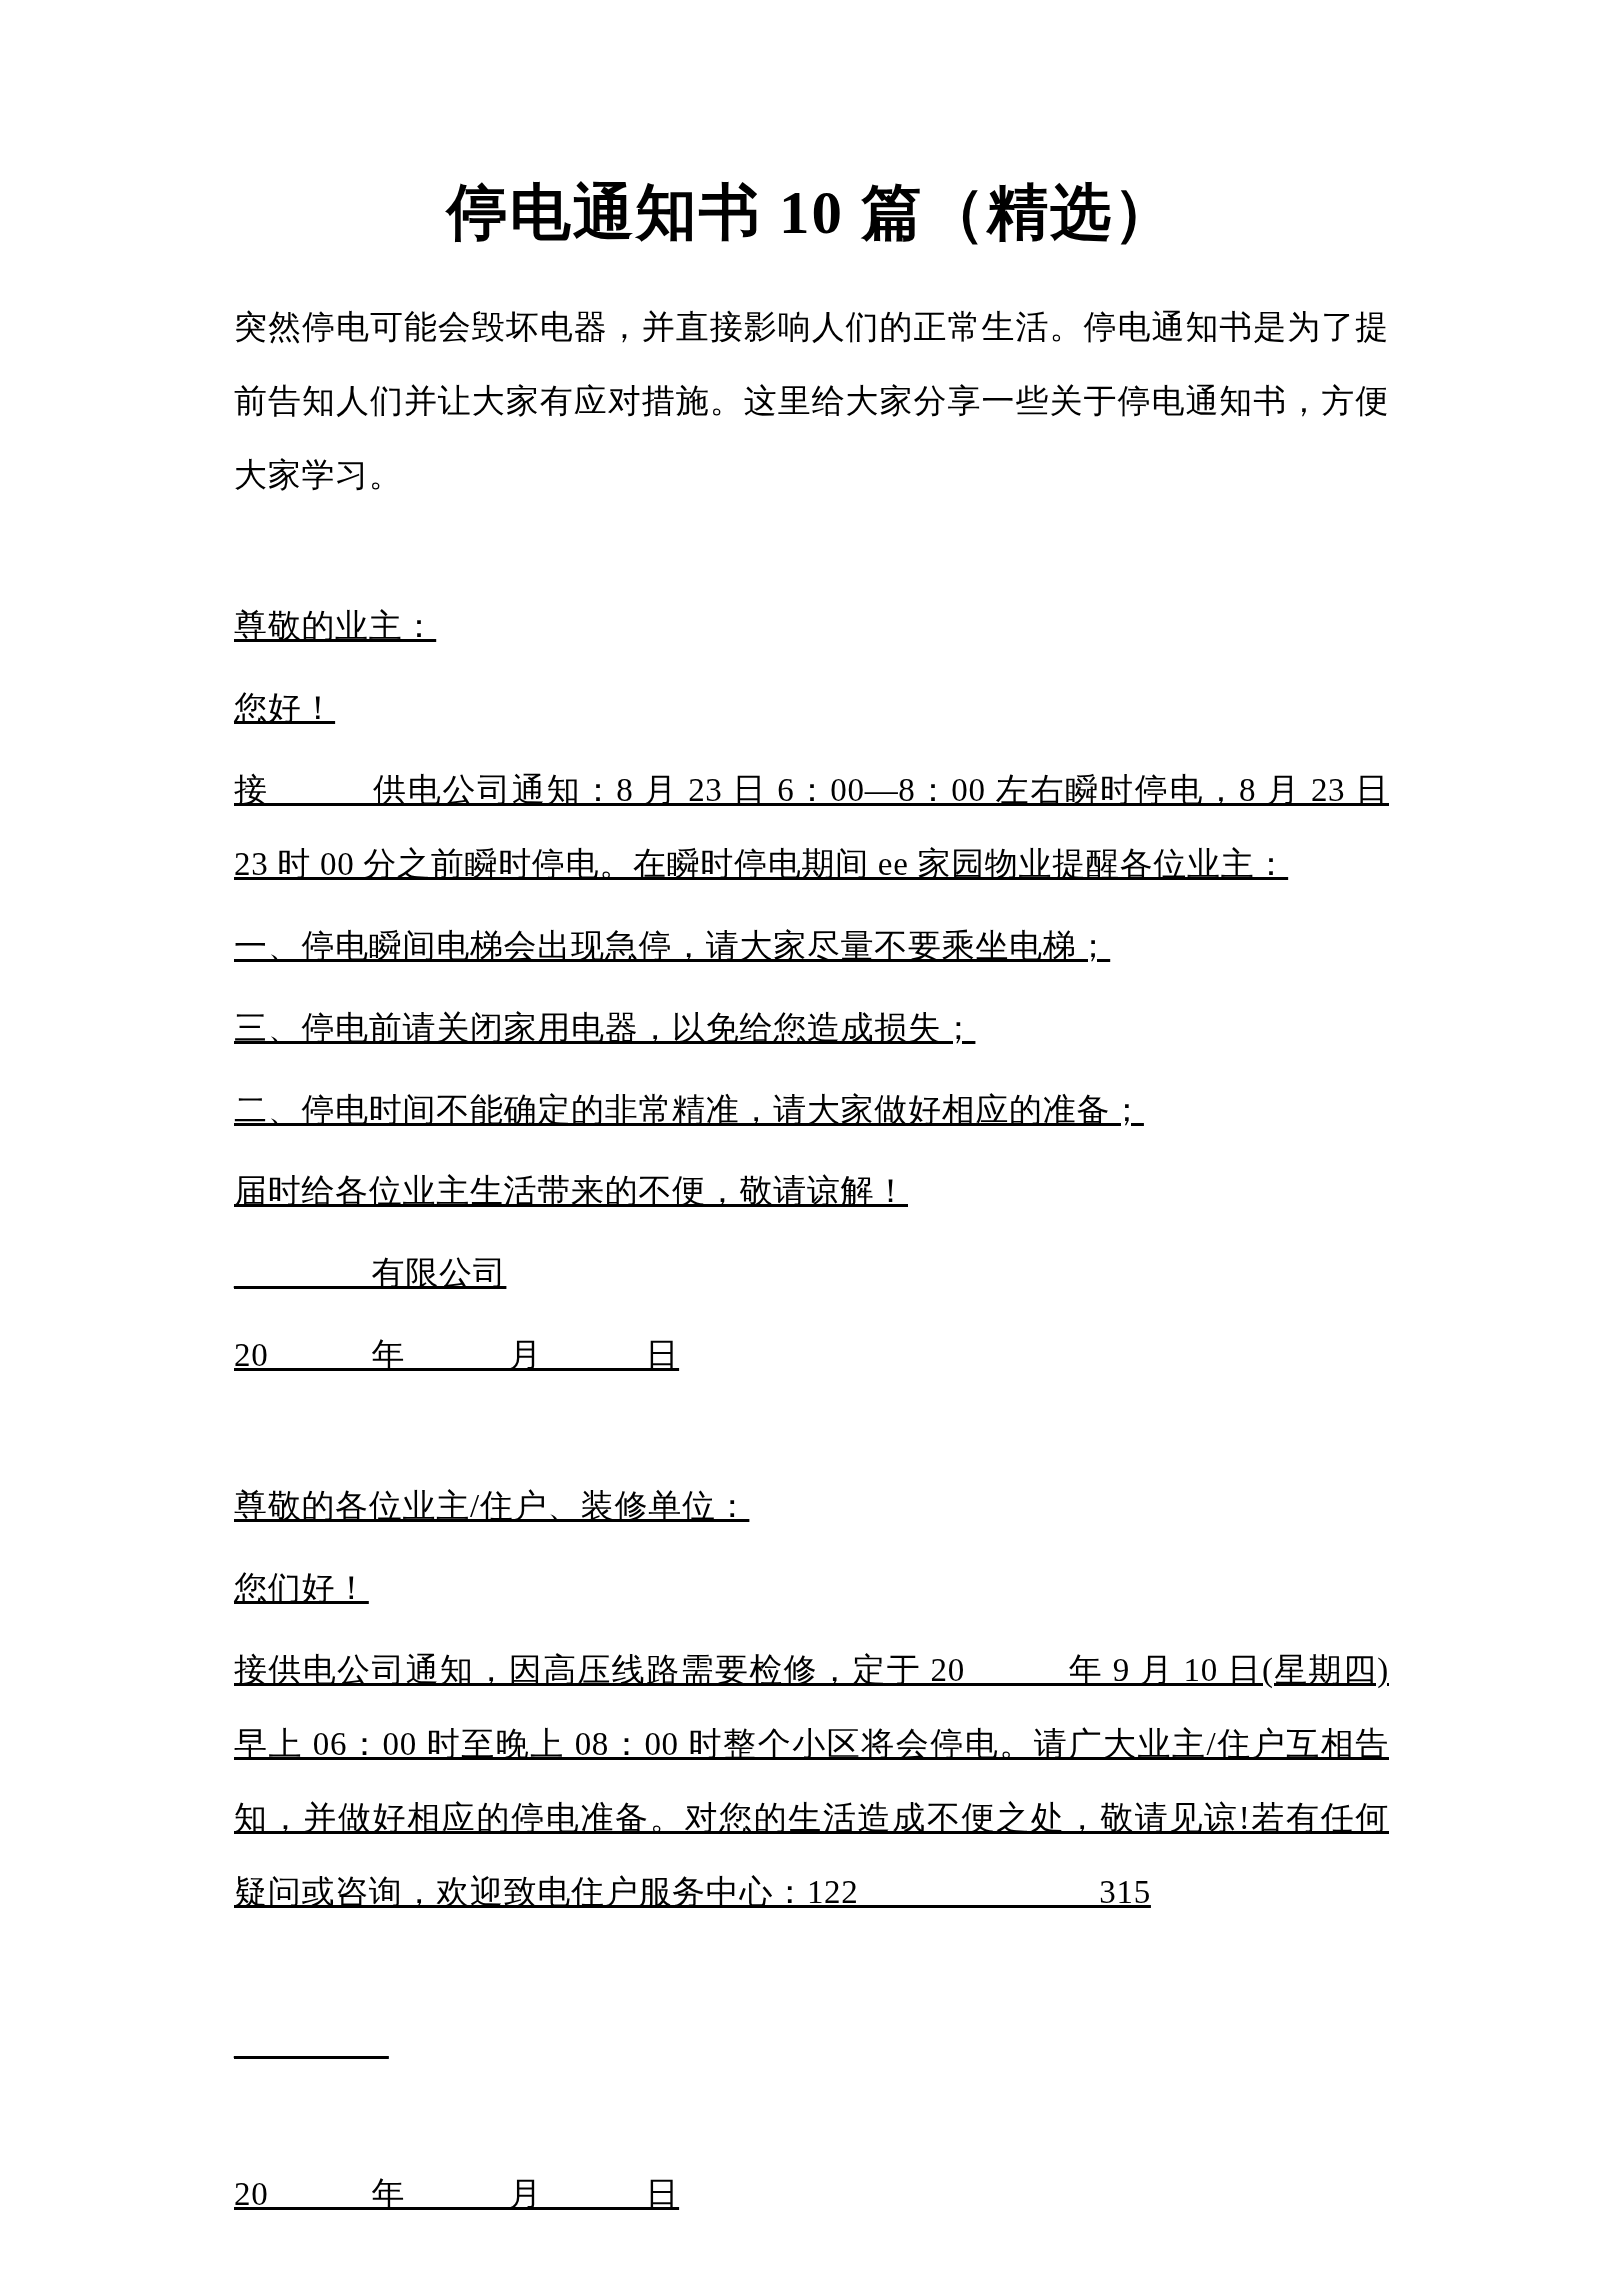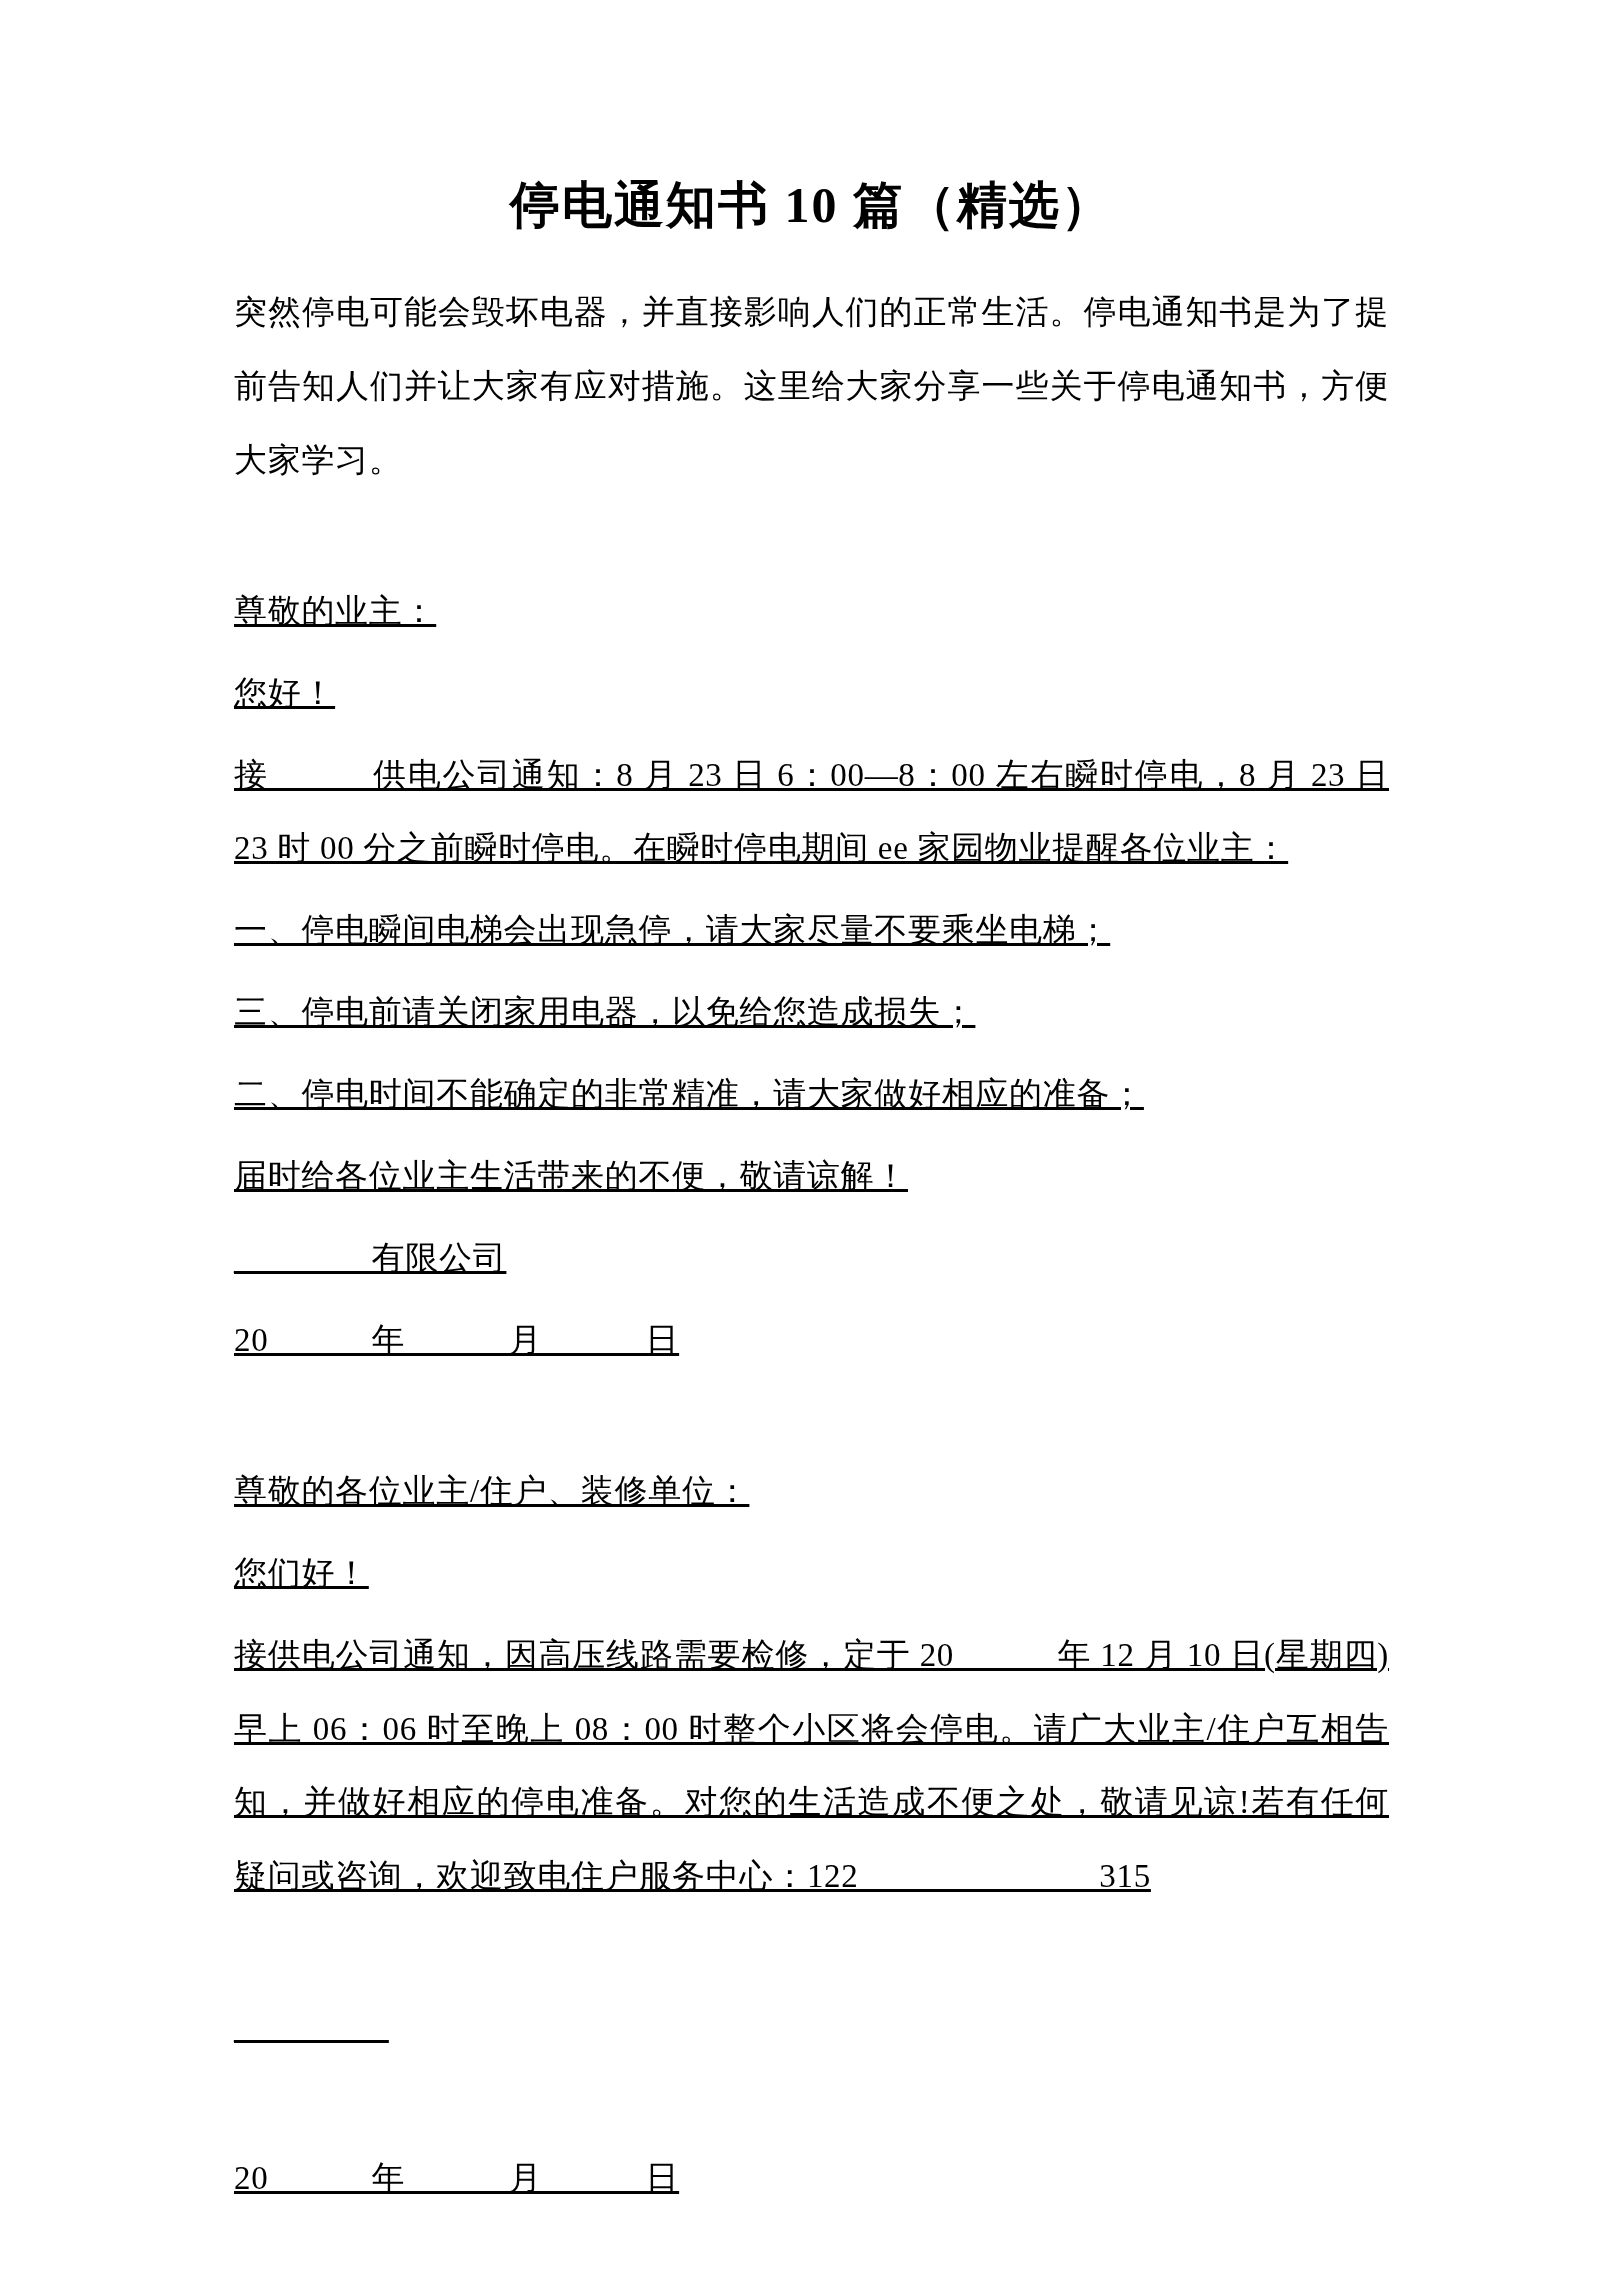--- a/index.html
+++ b/index.html
@@ -14,21 +14,21 @@
     box-sizing: border-box;
     background: #ffffff;
     padding: 170px 226px 105px 226px;
     font-family: "Liberation Serif", "DejaVu Serif", serif;
     color: #000000;
     font-size: 33px;
   }
   .doc-title {
     margin: 0 0 36px 0;
     text-align: center;
-    font-size: 50px;
+    font-size: 61px;
     font-weight: 700;
     letter-spacing: 2px;
     line-height: 1.4;
   }
   .para {
     margin: 8px;
     line-height: 2.24;
     text-align: justify;
     letter-spacing: 0.7px;
     word-break: normal;
@@ -59,21 +59,21 @@
     <p class="para">三、停电前请关闭家用电器，以免给您造成损失；</p>
     <p class="para">二、停电时间不能确定的非常精准，请大家做好相应的准备；</p>
     <p class="para">届时给各位业主生活带来的不便，敬请谅解！</p>
     <p class="para">________有限公司</p>
     <p class="para">20______年______月______日</p>
   </div>
 
   <div class="section">
     <p class="para">尊敬的各位业主/住户、装修单位：</p>
     <p class="para">您们好！</p>
-    <p class="para">接供电公司通知，因高压线路需要检修，定于 20______年 12 月 10 日(星期四)早上 06：06 时至晚上 08：00 时整个小区将会停电。请广大业主/住户互相告知，并做好相应的停电准备。对您的生活造成不便之处，敬请见谅!若有任何疑问或咨询，欢迎致电住户服务中心：122______________315</p>
+    <p class="para">接供电公司通知，因高压线路需要检修，定于 20______年 9 月 10 日(星期四)早上 06：00 时至晚上 08：00 时整个小区将会停电。请广大业主/住户互相告知，并做好相应的停电准备。对您的生活造成不便之处，敬请见谅!若有任何疑问或咨询，欢迎致电住户服务中心：122______________315</p>
     <p class="para gap-above">_________</p>
     <p class="para gap-above">20______年______月______日</p>
   </div>
 
   <div class="section">
     <p class="para">尊敬的业主/住户：</p>
     <p class="para">您好！</p>
 
   </div>
 

